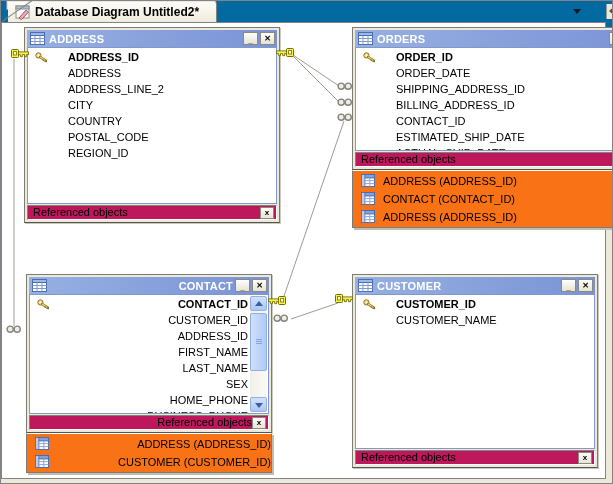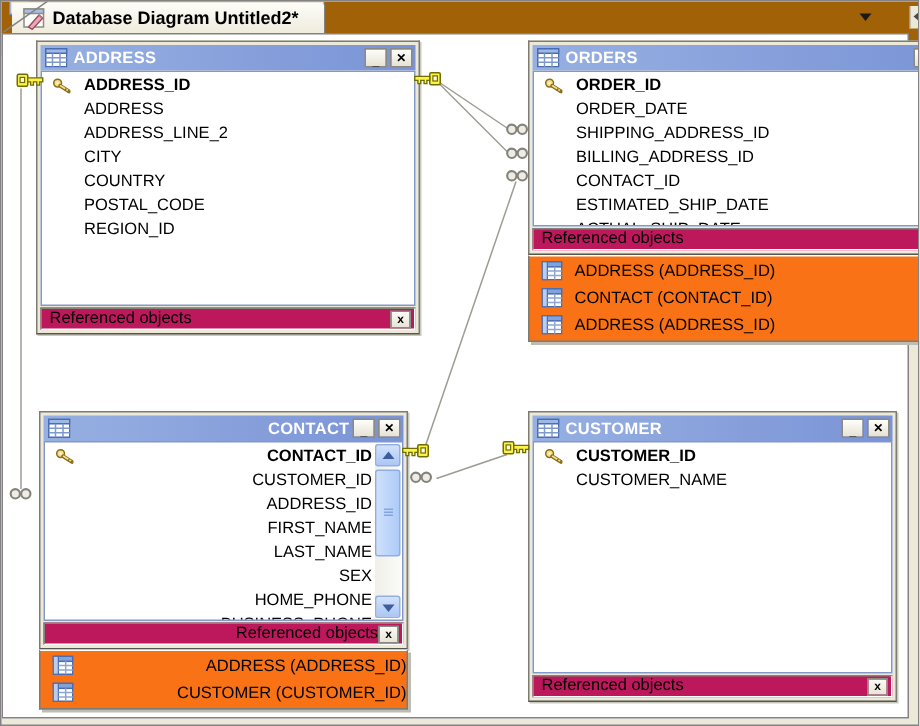--- a/index.html
+++ b/index.html
@@ -3,21 +3,21 @@
 <meta charset="utf-8">
 <style>
   html,body { margin:0; padding:0; background:#fff; }
   * { box-sizing:border-box; }
   .app {
     position:relative; width:613px; height:484px;
     background:#ECE9D8; border:1px solid #848284; overflow:hidden;
     font-family:"Liberation Sans", sans-serif; -webkit-font-smoothing:none;
   }
   
-  .tabstrip { position:absolute; top:0; left:0; right:0; height:36px; background:#a16207; }
+  .tabstrip { position:absolute; top:0; left:0; right:0; height:36px; background:#0369a1; }
   .corner-fragment { position:absolute; left:5px; top:0; width:14px; height:9px;
     background:#D9E3F6; border:1px solid #7A8CB8; border-top:none; }
   .corner-fragment:after { content:""; position:absolute; left:1px; top:1px; right:1px; height:2px; background:#8FA6DC; }
   .tab-diagonal { position:absolute; left:1px; top:20px; width:36px; height:0;
     border-top:1px solid #848284; transform:rotate(-35deg); transform-origin:0 0; }
   .tab { position:absolute; left:7px; top:0; width:209px; height:21px;
     background:linear-gradient(#FDFCF8,#EFECDD); border-right:1px solid #848284;
     border-top:1px solid #ECE9D8; border-top-right-radius:3px;
     display:flex; align-items:center; padding-left:27px; }
   .tab-label { font-size:12px; font-weight:bold; color:#000; white-space:nowrap; }
@@ -49,21 +49,21 @@
     display:flex; align-items:center; justify-content:center;
     font-size:9px; font-weight:bold; color:#000; line-height:1; cursor:default; }
   .tbtn .min-glyph { margin-top:4px; font-size:8px; }
   .tbtn .close-glyph { font-size:8px; }
   .fieldbody { position:relative; background:#fff; border:1px solid #8298C8; overflow:hidden; padding-top:2px; }
   .b-address  { height:157px; }
   .b-orders   { height:104px; }
   .b-contact  { height:120px; }
   .b-customer { height:155px; }
   .row { position:relative; height:16px; line-height:15px; font-size:11px; color:#000;
-    padding-left:28px; white-space:nowrap; }
+    padding-left:40px; white-space:nowrap; }
   .row.pk { font-weight:bold; }
   .row .rowkey { position:absolute; left:7px; top:2px; }
   .has-sb .row { padding-right:20px; }
   
   .sbar { position:absolute; top:1px; right:1px; bottom:1px; width:17px;
     background:linear-gradient(to right,#F0EFE8,#FAFAF7); }
   .sbtn { position:absolute; left:0; width:17px; height:15px;
     background:linear-gradient(#D3E1FB,#ABC7F4); border:1px solid #94B0E0; border-radius:2px; }
   .sbtn.up { top:0; } .sbtn.down { bottom:0; }
   .sbtn:after { content:""; position:absolute; left:4px; width:0; height:0;

